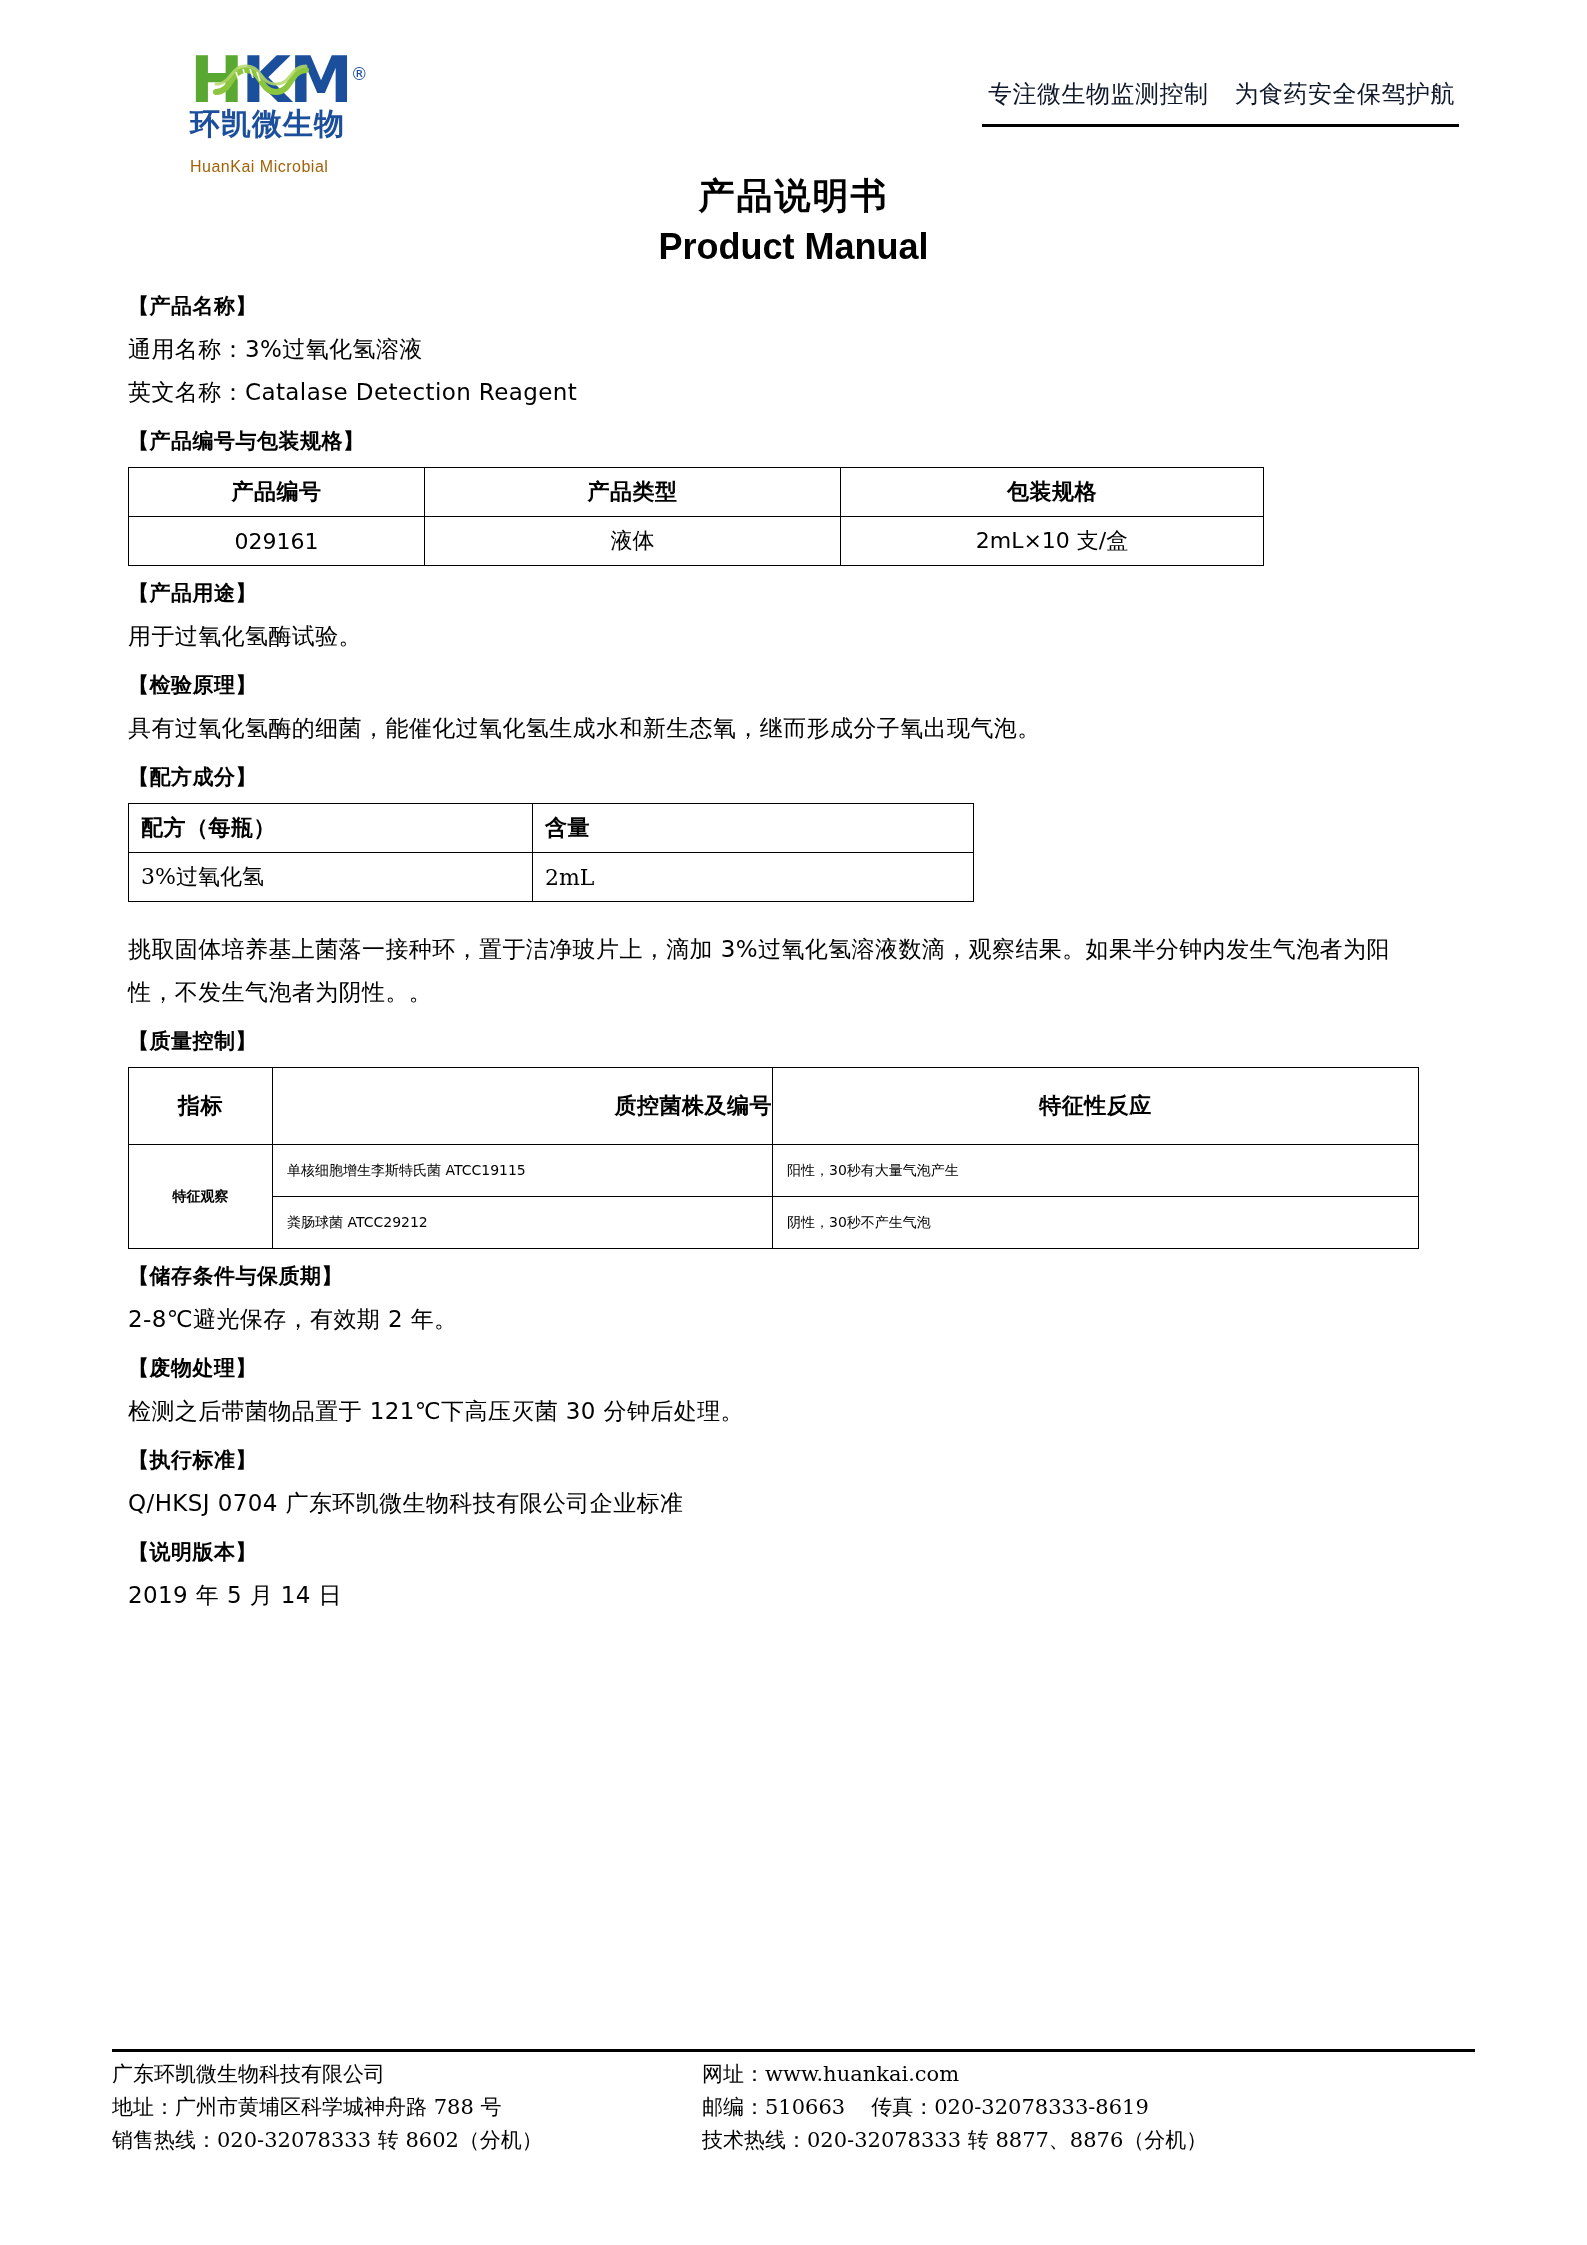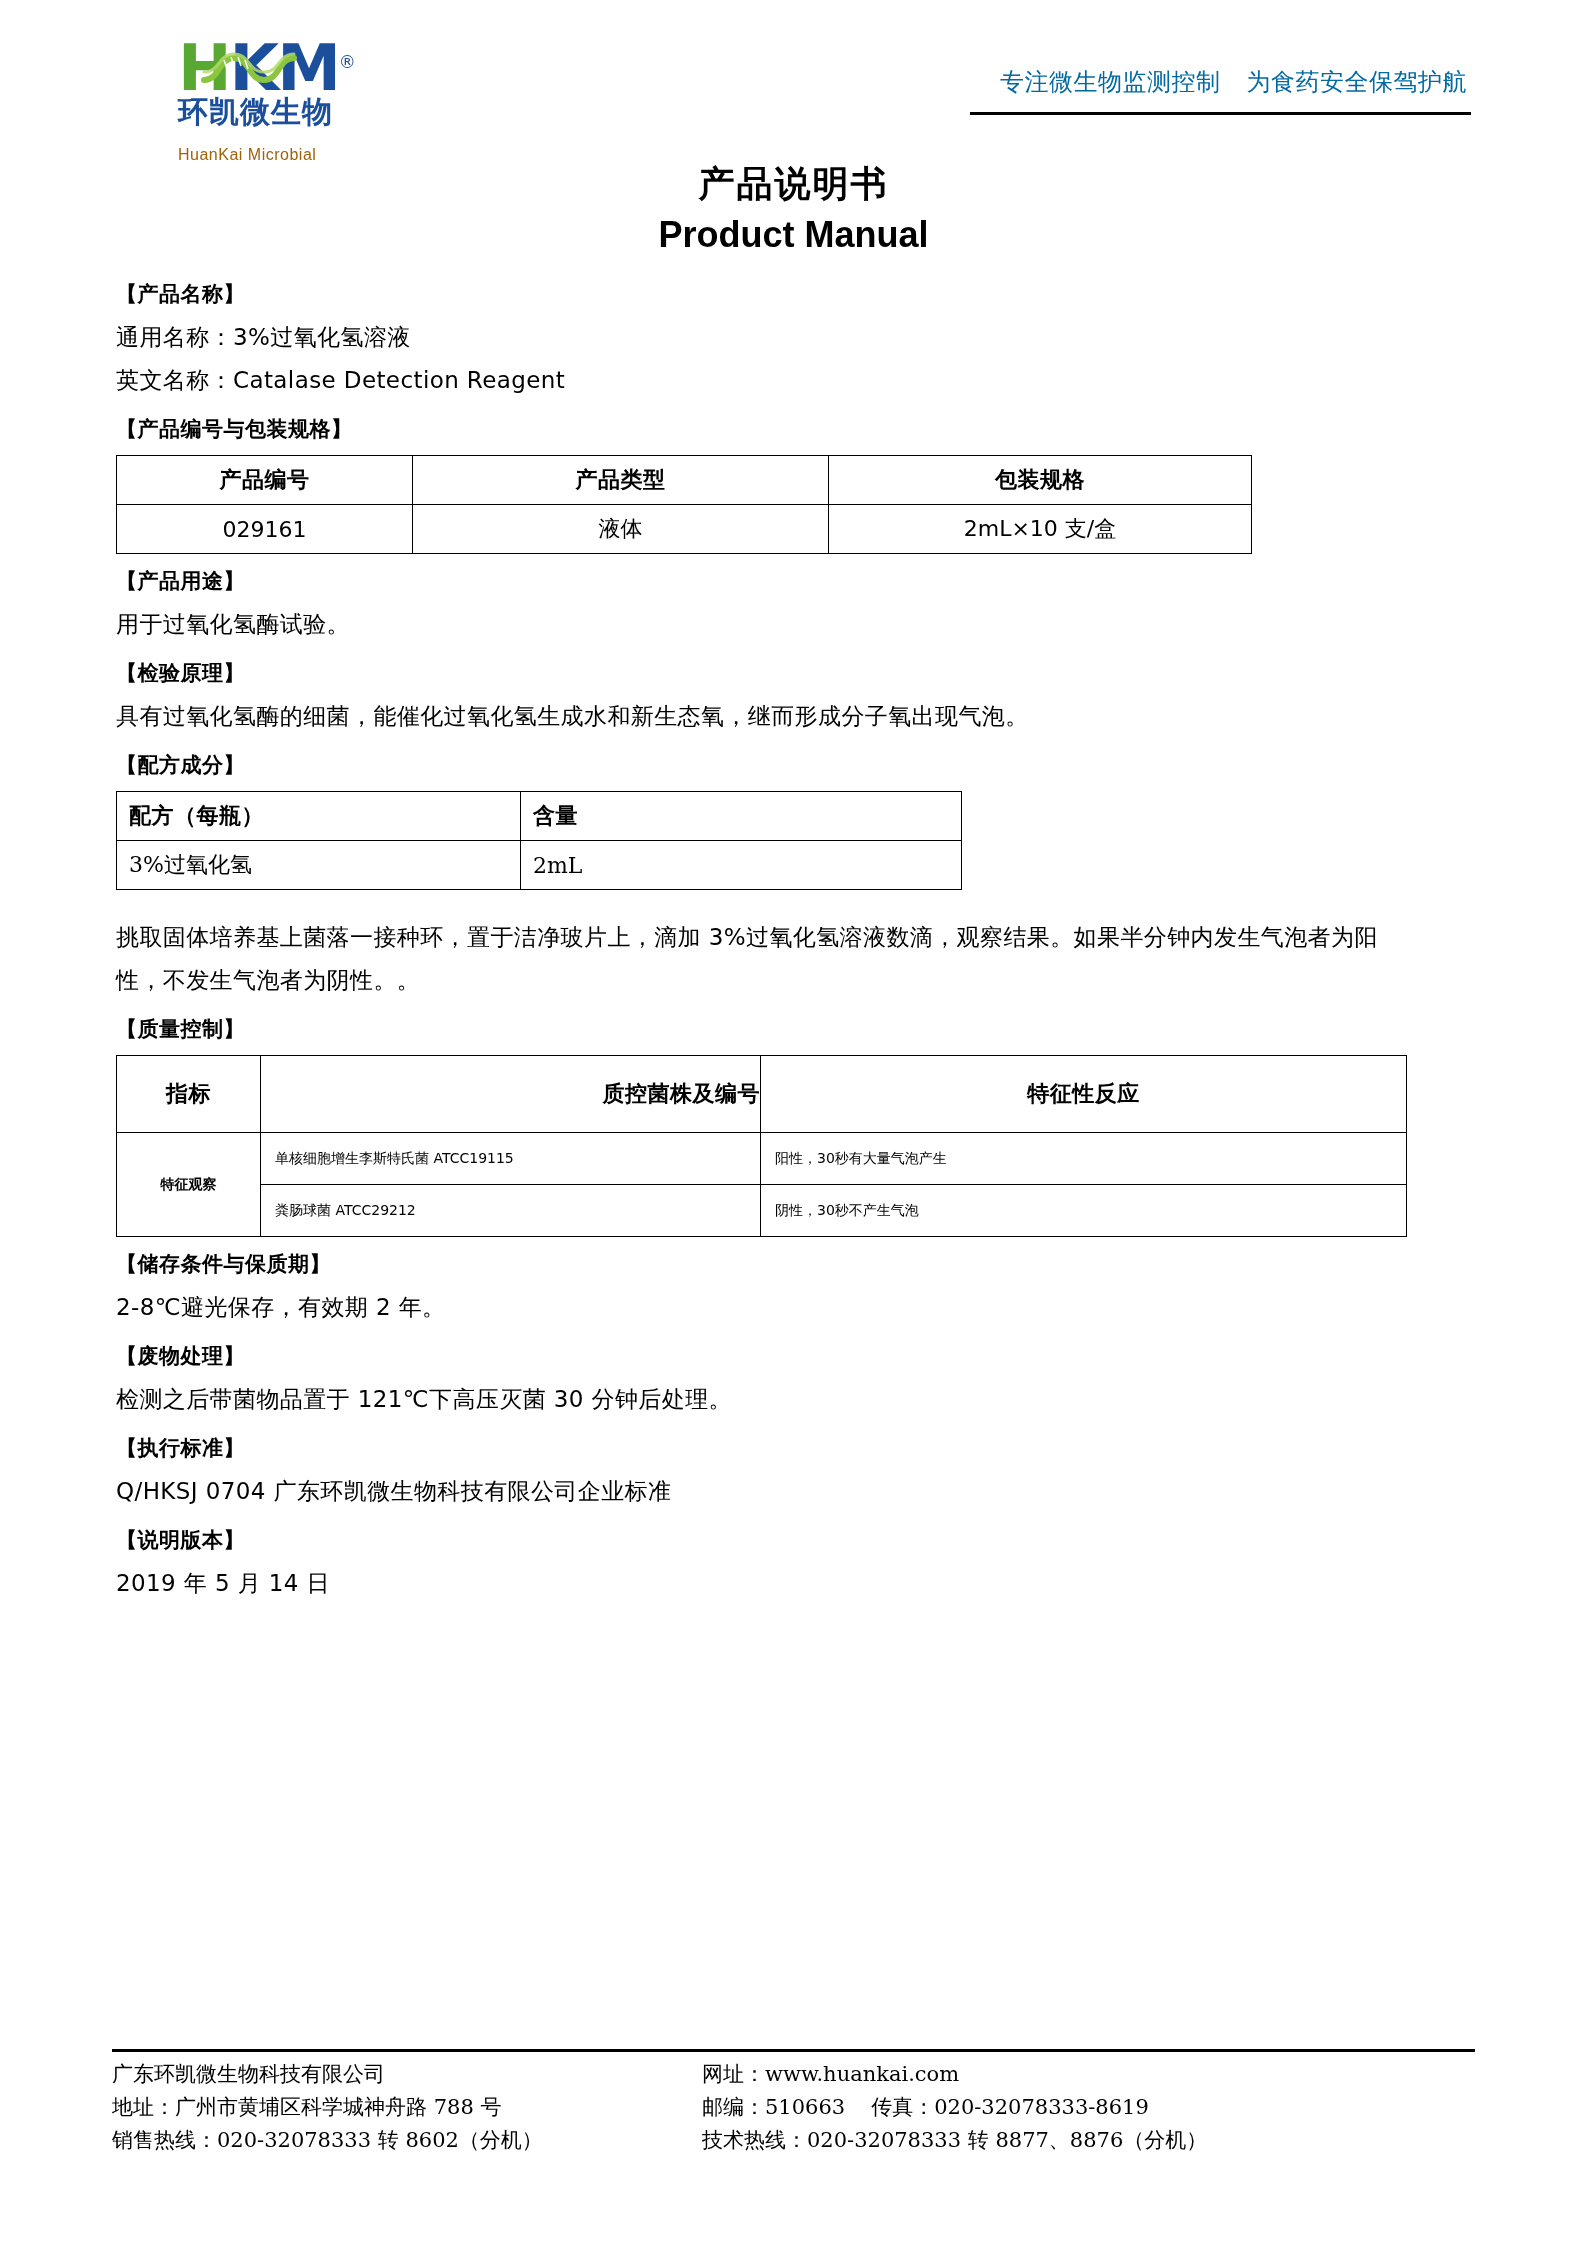--- a/index.html
+++ b/index.html
@@ -11,21 +11,21 @@
     font-family: "Liberation Sans", "DejaVu Sans", sans-serif;
     color: #000000;
   }
   .page {
     position: relative;
     width: 1587px;
     height: 2245px;
     margin: 0 auto;
     background: #ffffff;
     box-sizing: border-box;
-    padding: 4px;
+    padding: 16px;
     overflow: hidden;
   }
 
   
   .header {
     position: relative;
     height: 128px;
     margin: 0 112px 0 112px;
     display: flex;
     align-items: flex-start;
@@ -90,21 +90,21 @@
     top: 0;
     height: 128px;
   }
   .tagline {
     position: absolute;
     right: 4px;
     top: 62px;
     font-family: "DejaVu Sans", sans-serif;
     font-size: 24px;
     font-weight: 500;
-    color: #0369a1;
+    color: #0f172a;
     white-space: nowrap;
     letter-spacing: 0.5px;
   }
   .tagline .gap { display:inline-block; width: 26px; }
   .header-rule {
     position: absolute;
     left: 414px;
     right: 0;
     top: 108px;
     border-top: 3px solid #000;

